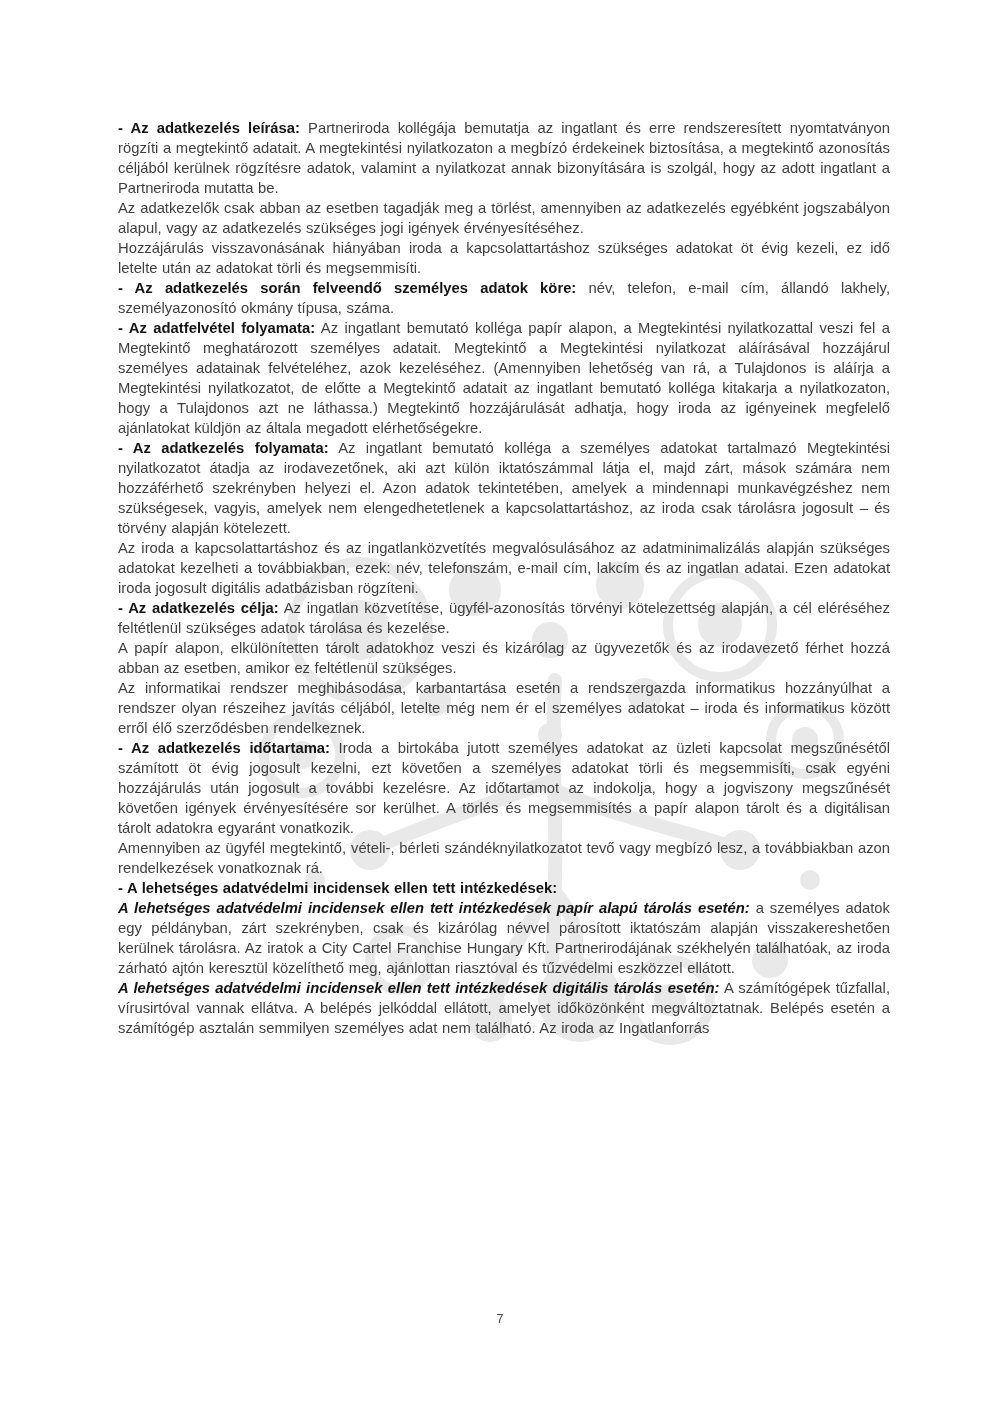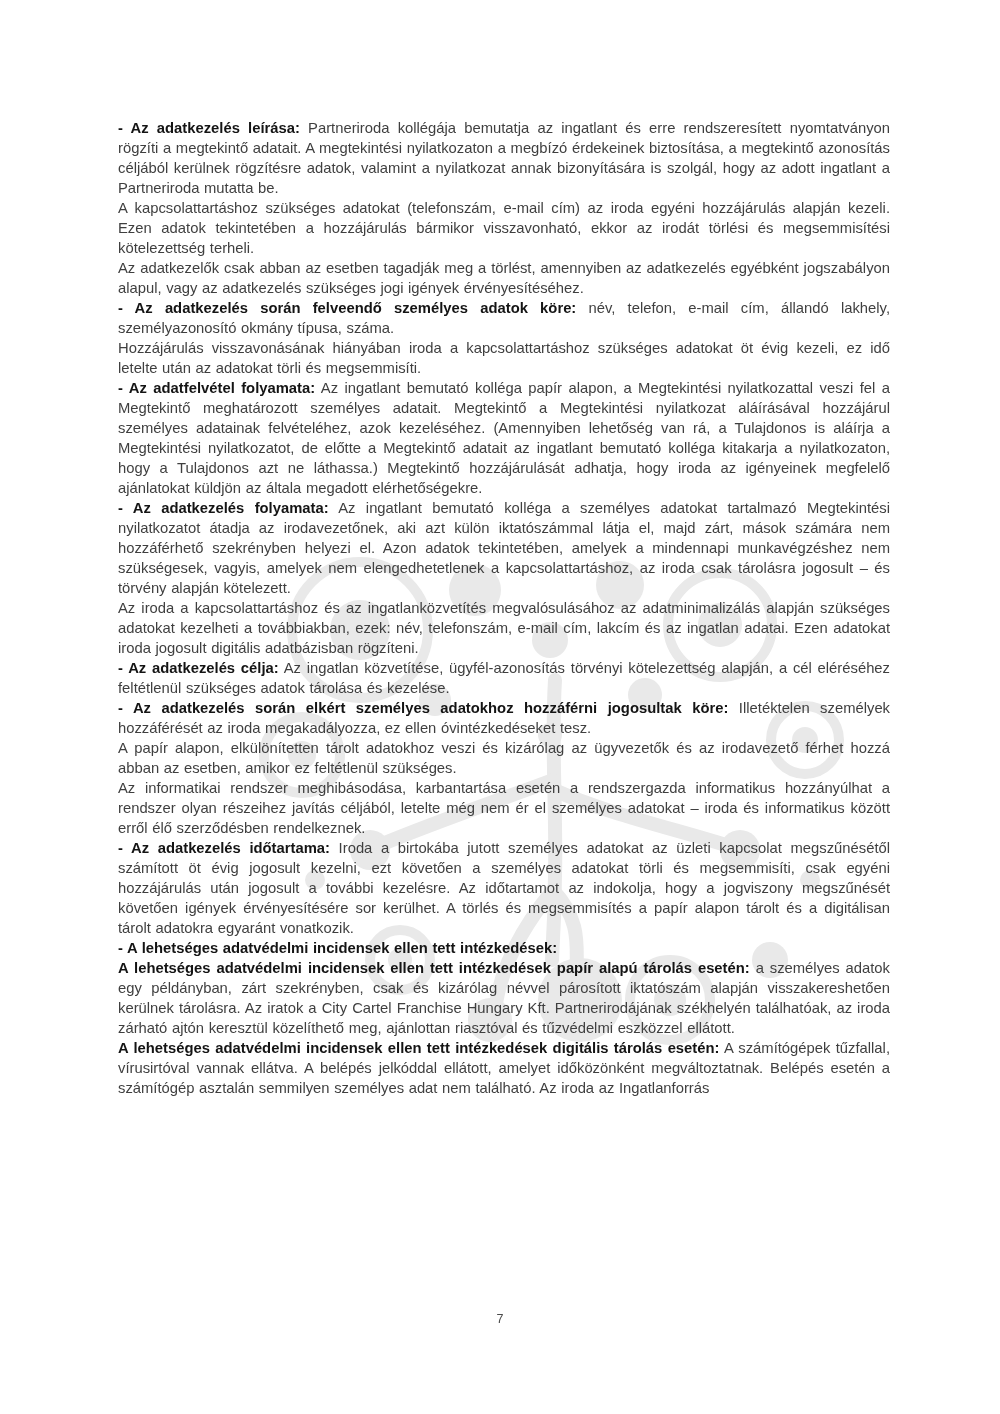--- a/index.html
+++ b/index.html
@@ -37,21 +37,21 @@
     line-height: 20px;
     text-align: justify;
     word-spacing: 0.5px;
   }
   .para {
     margin: 0;
     padding: 0;
   }
   .lead { color: #141414; }
   .lead.b  { font-weight: 700; }
-  .lead.bi { font-weight: 700; }
+  .lead.bi { font-weight: 700; font-style: italic; }
   .page-number {
     position: absolute;
     top: 1312px;
     left: 0;
     width: 100%;
     text-align: center;
     z-index: 1;
     font-size: 12.5px;
     color: #4a4a4a;
   }
@@ -95,32 +95,31 @@
       <path d="M305,150 C300,230 310,300 302,430"></path>
       <path d="M303,250 C250,270 190,290 130,315"></path>
       <path d="M304,260 C360,285 430,300 485,318"></path>
       <path d="M303,360 C270,400 250,440 245,480"></path>
       <path d="M303,360 C340,400 320,430 330,460"></path>
     </g>
   </svg>
 
   <div class="content" id="doc-body">
       <p class="para"><span class="lead b">- Az adatkezelés leírása:</span> Partneriroda kollégája bemutatja az ingatlant és erre rendszeresített nyomtatványon rögzíti a megtekintő adatait. A megtekintési nyilatkozaton a megbízó érdekeinek biztosítása, a megtekintő azonosítás céljából kerülnek rögzítésre adatok, valamint a nyilatkozat annak bizonyítására is szolgál, hogy az adott ingatlant a Partneriroda mutatta be.</p>
-      <p class="para">A kapcsolattartáshoz szükséges adatokat (telefonszám, e-mail cím) az iroda egyéni hozzájárulás alapján kezeli. Ezen adatok tekintetében a hozzájárulás bármikor visszavonható, ekkor az irodát törlési és megsemmisítési kötelezettség terheli.</p>
       <p class="para">Az adatkezelők csak abban az esetben tagadják meg a törlést, amennyiben az adatkezelés egyébként jogszabályon alapul, vagy az adatkezelés szükséges jogi igények érvényesítéséhez.</p>
+      <p class="para">Hozzájárulás visszavonásának hiányában iroda a kapcsolattartáshoz szükséges adatokat öt évig kezeli, ez idő letelte után az adatokat törli és megsemmisíti.</p>
       <p class="para"><span class="lead b">- Az adatkezelés során felveendő személyes adatok köre:</span> név, telefon, e-mail cím, állandó lakhely, személyazonosító okmány típusa, száma.</p>
-      <p class="para">Hozzájárulás visszavonásának hiányában iroda a kapcsolattartáshoz szükséges adatokat öt évig kezeli, ez idő letelte után az adatokat törli és megsemmisíti.</p>
       <p class="para"><span class="lead b">- Az adatfelvétel folyamata:</span> Az ingatlant bemutató kolléga papír alapon, a Megtekintési nyilatkozattal veszi fel a Megtekintő meghatározott személyes adatait. Megtekintő a Megtekintési nyilatkozat aláírásával hozzájárul személyes adatainak felvételéhez, azok kezeléséhez. (Amennyiben lehetőség van rá, a Tulajdonos is aláírja a Megtekintési nyilatkozatot, de előtte a Megtekintő adatait az ingatlant bemutató kolléga kitakarja a nyilatkozaton, hogy a Tulajdonos azt ne láthassa.) Megtekintő hozzájárulását adhatja, hogy iroda az igényeinek megfelelő ajánlatokat küldjön az általa megadott elérhetőségekre.</p>
       <p class="para"><span class="lead b">- Az adatkezelés folyamata:</span> Az ingatlant bemutató kolléga a személyes adatokat tartalmazó Megtekintési nyilatkozatot átadja az irodavezetőnek, aki azt külön iktatószámmal látja el, majd zárt, mások számára nem hozzáférhető szekrényben helyezi el. Azon adatok tekintetében, amelyek a mindennapi munkavégzéshez nem szükségesek, vagyis, amelyek nem elengedhetetlenek a kapcsolattartáshoz, az iroda csak tárolásra jogosult – és törvény alapján kötelezett.</p>
       <p class="para">Az iroda a kapcsolattartáshoz és az ingatlanközvetítés megvalósulásához az adatminimalizálás alapján szükséges adatokat kezelheti a továbbiakban, ezek: név, telefonszám, e-mail cím, lakcím és az ingatlan adatai. Ezen adatokat iroda jogosult digitális adatbázisban rögzíteni.</p>
       <p class="para"><span class="lead b">- Az adatkezelés célja:</span> Az ingatlan közvetítése, ügyfél-azonosítás törvényi kötelezettség alapján, a cél eléréséhez feltétlenül szükséges adatok tárolása és kezelése.</p>
-      <p class="para"><span class="lead b">- Az adatkezelés során elkért személyes adatokhoz hozzáférni jogosultak köre:</span> Illetéktelen személyek hozzáférését az iroda megakadályozza, ez ellen óvintézkedéseket tesz.</p>
       <p class="para">A papír alapon, elkülönítetten tárolt adatokhoz veszi és kizárólag az ügyvezetők és az irodavezető férhet hozzá abban az esetben, amikor ez feltétlenül szükséges.</p>
       <p class="para">Az informatikai rendszer meghibásodása, karbantartása esetén a rendszergazda informatikus hozzányúlhat a rendszer olyan részeihez javítás céljából, letelte még nem ér el személyes adatokat – iroda és informatikus között erről élő szerződésben rendelkeznek.</p>
       <p class="para"><span class="lead b">- Az adatkezelés időtartama:</span> Iroda a birtokába jutott személyes adatokat az üzleti kapcsolat megszűnésétől számított öt évig jogosult kezelni, ezt követően a személyes adatokat törli és megsemmisíti, csak egyéni hozzájárulás után jogosult a további kezelésre. Az időtartamot az indokolja, hogy a jogviszony megszűnését követően igények érvényesítésére sor kerülhet. A törlés és megsemmisítés a papír alapon tárolt és a digitálisan tárolt adatokra egyaránt vonatkozik.</p>
+      <p class="para">Amennyiben az ügyfél megtekintő, vételi-, bérleti szándéknyilatkozatot tevő vagy megbízó lesz, a továbbiakban azon rendelkezések vonatkoznak rá.</p>
       <p class="para"><span class="lead b">- A lehetséges adatvédelmi incidensek ellen tett intézkedések:</span></p>
       <p class="para"><span class="lead bi">A lehetséges adatvédelmi incidensek ellen tett intézkedések papír alapú tárolás esetén:</span> a személyes adatok egy példányban, zárt szekrényben, csak és kizárólag névvel párosított iktatószám alapján visszakereshetően kerülnek tárolásra. Az iratok a City Cartel Franchise Hungary Kft. Partnerirodájának székhelyén találhatóak, az iroda zárható ajtón keresztül közelíthető meg, ajánlottan riasztóval és tűzvédelmi eszközzel ellátott.</p>
       <p class="para"><span class="lead bi">A lehetséges adatvédelmi incidensek ellen tett intézkedések digitális tárolás esetén:</span> A számítógépek tűzfallal, vírusirtóval vannak ellátva. A belépés jelkóddal ellátott, amelyet időközönként megváltoztatnak. Belépés esetén a számítógép asztalán semmilyen személyes adat nem található. Az iroda az Ingatlanforrás</p>
     </div>
 
   <div class="page-number">7</div>
 
 </div>
 
 </body></html>

